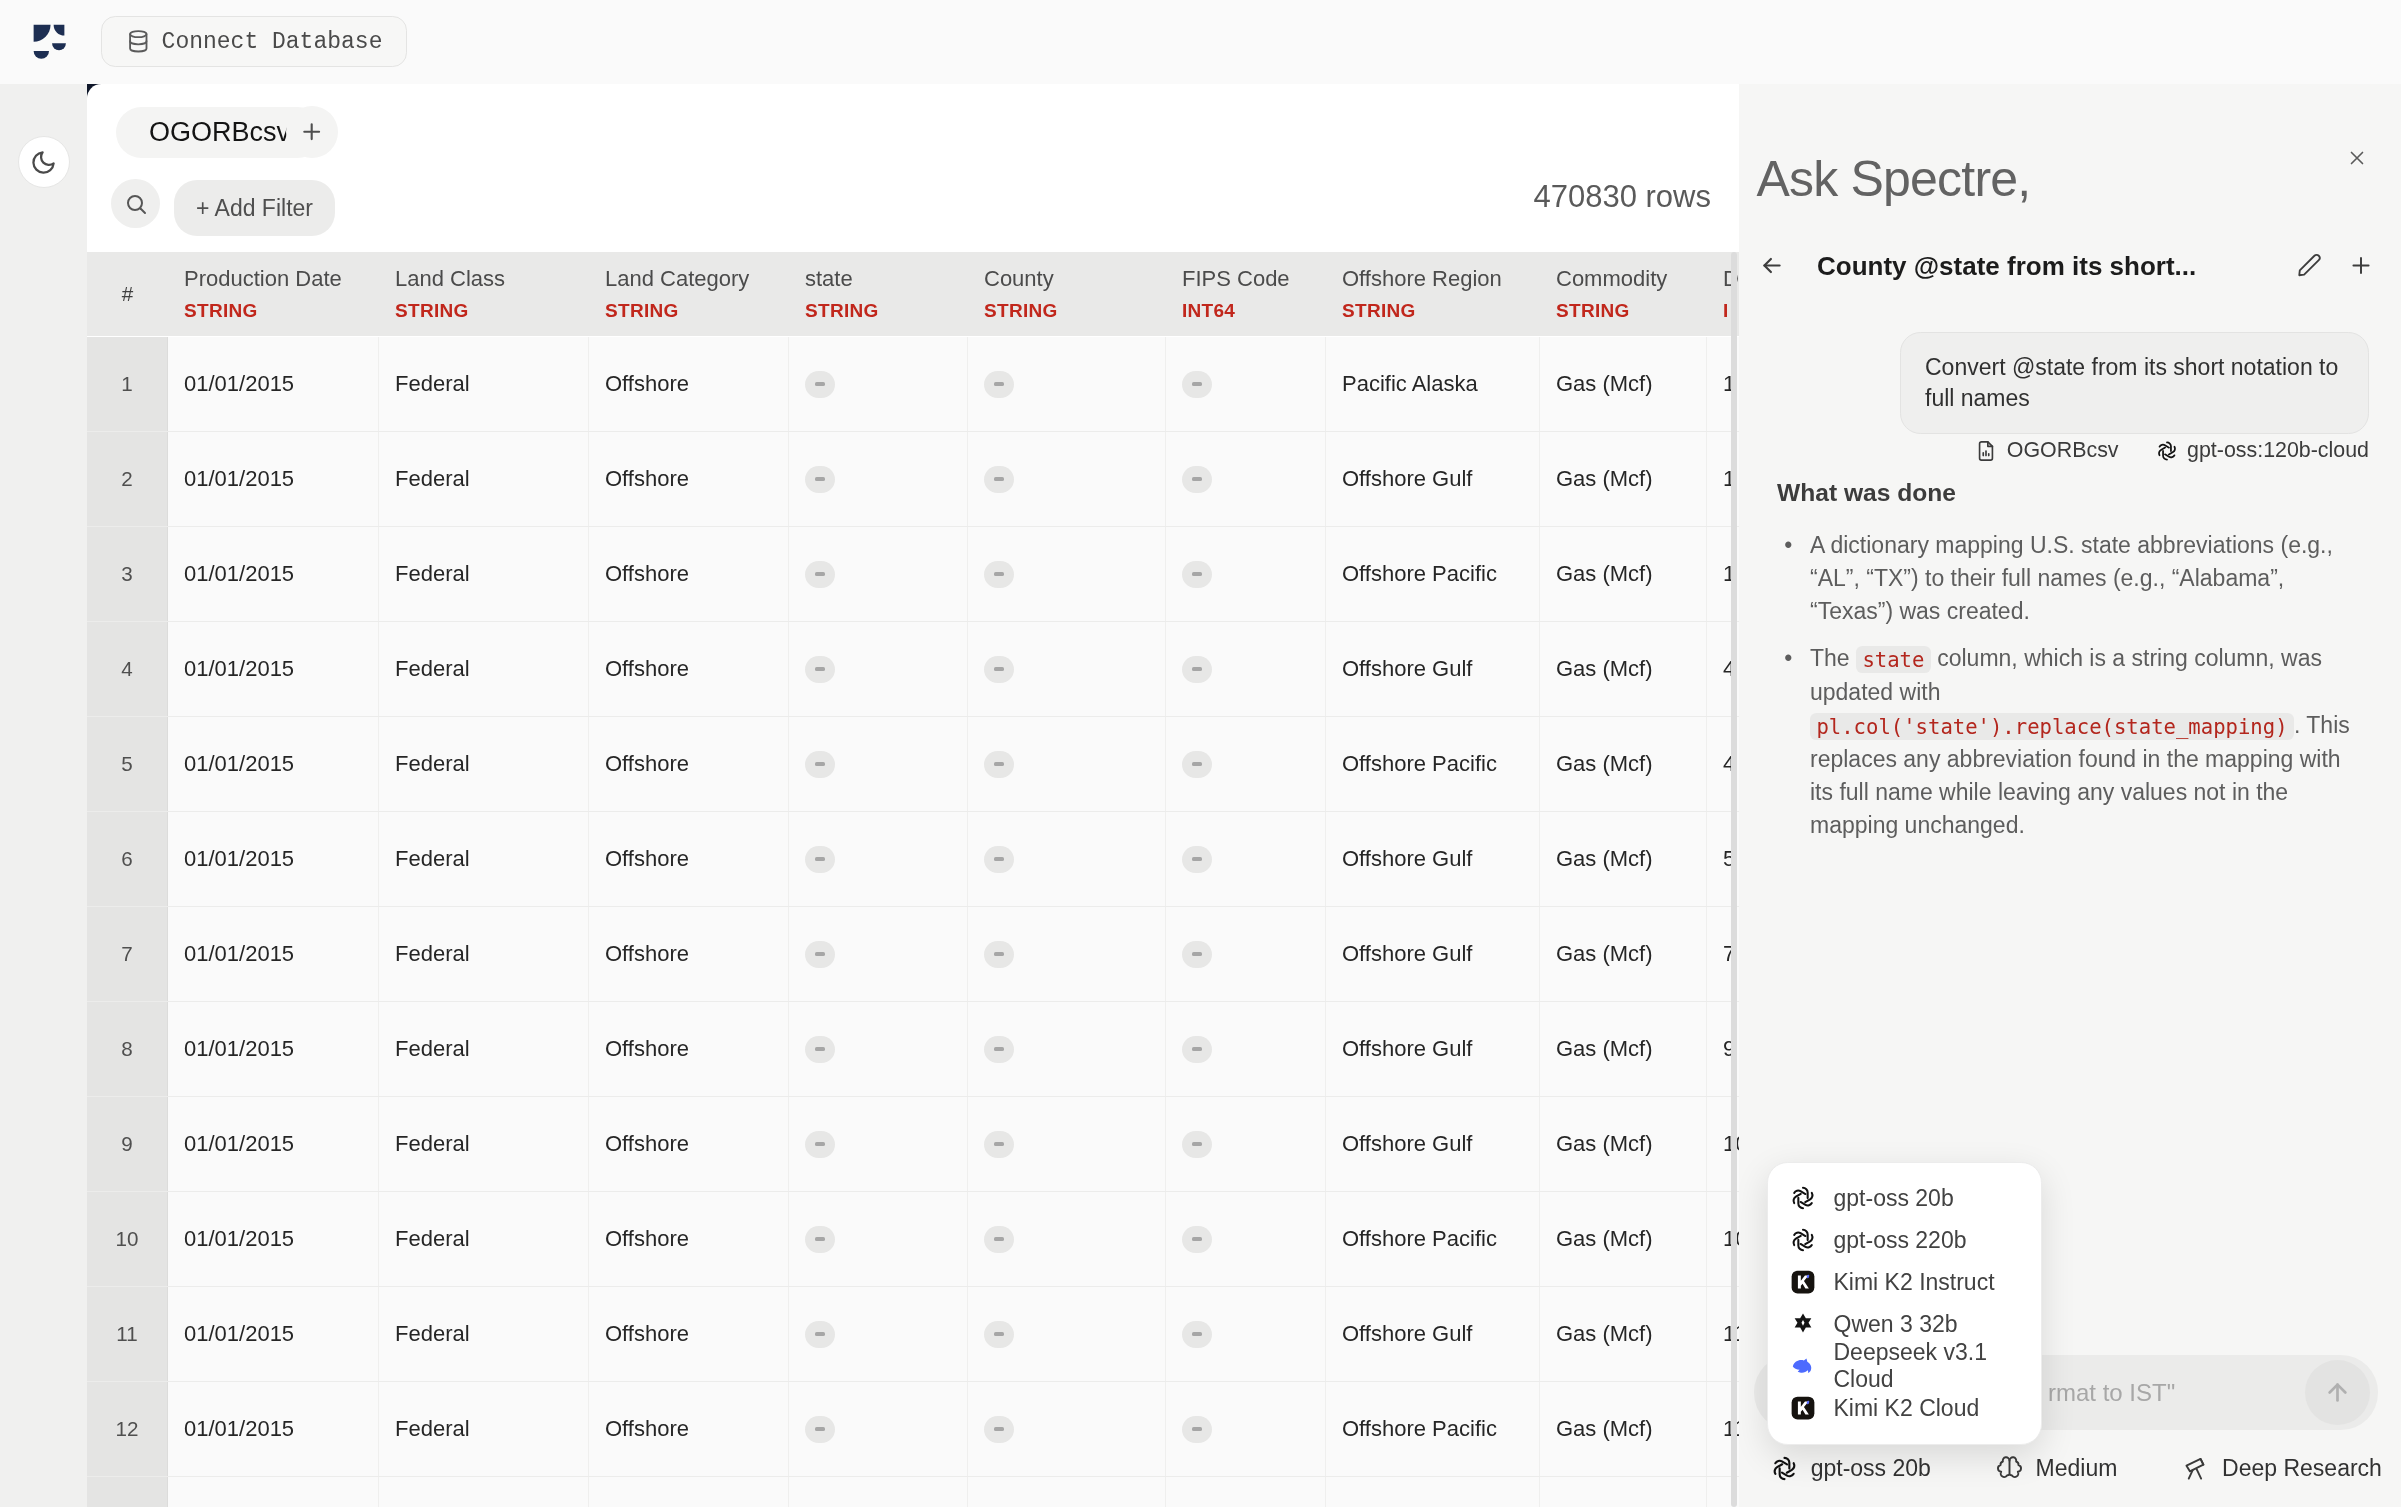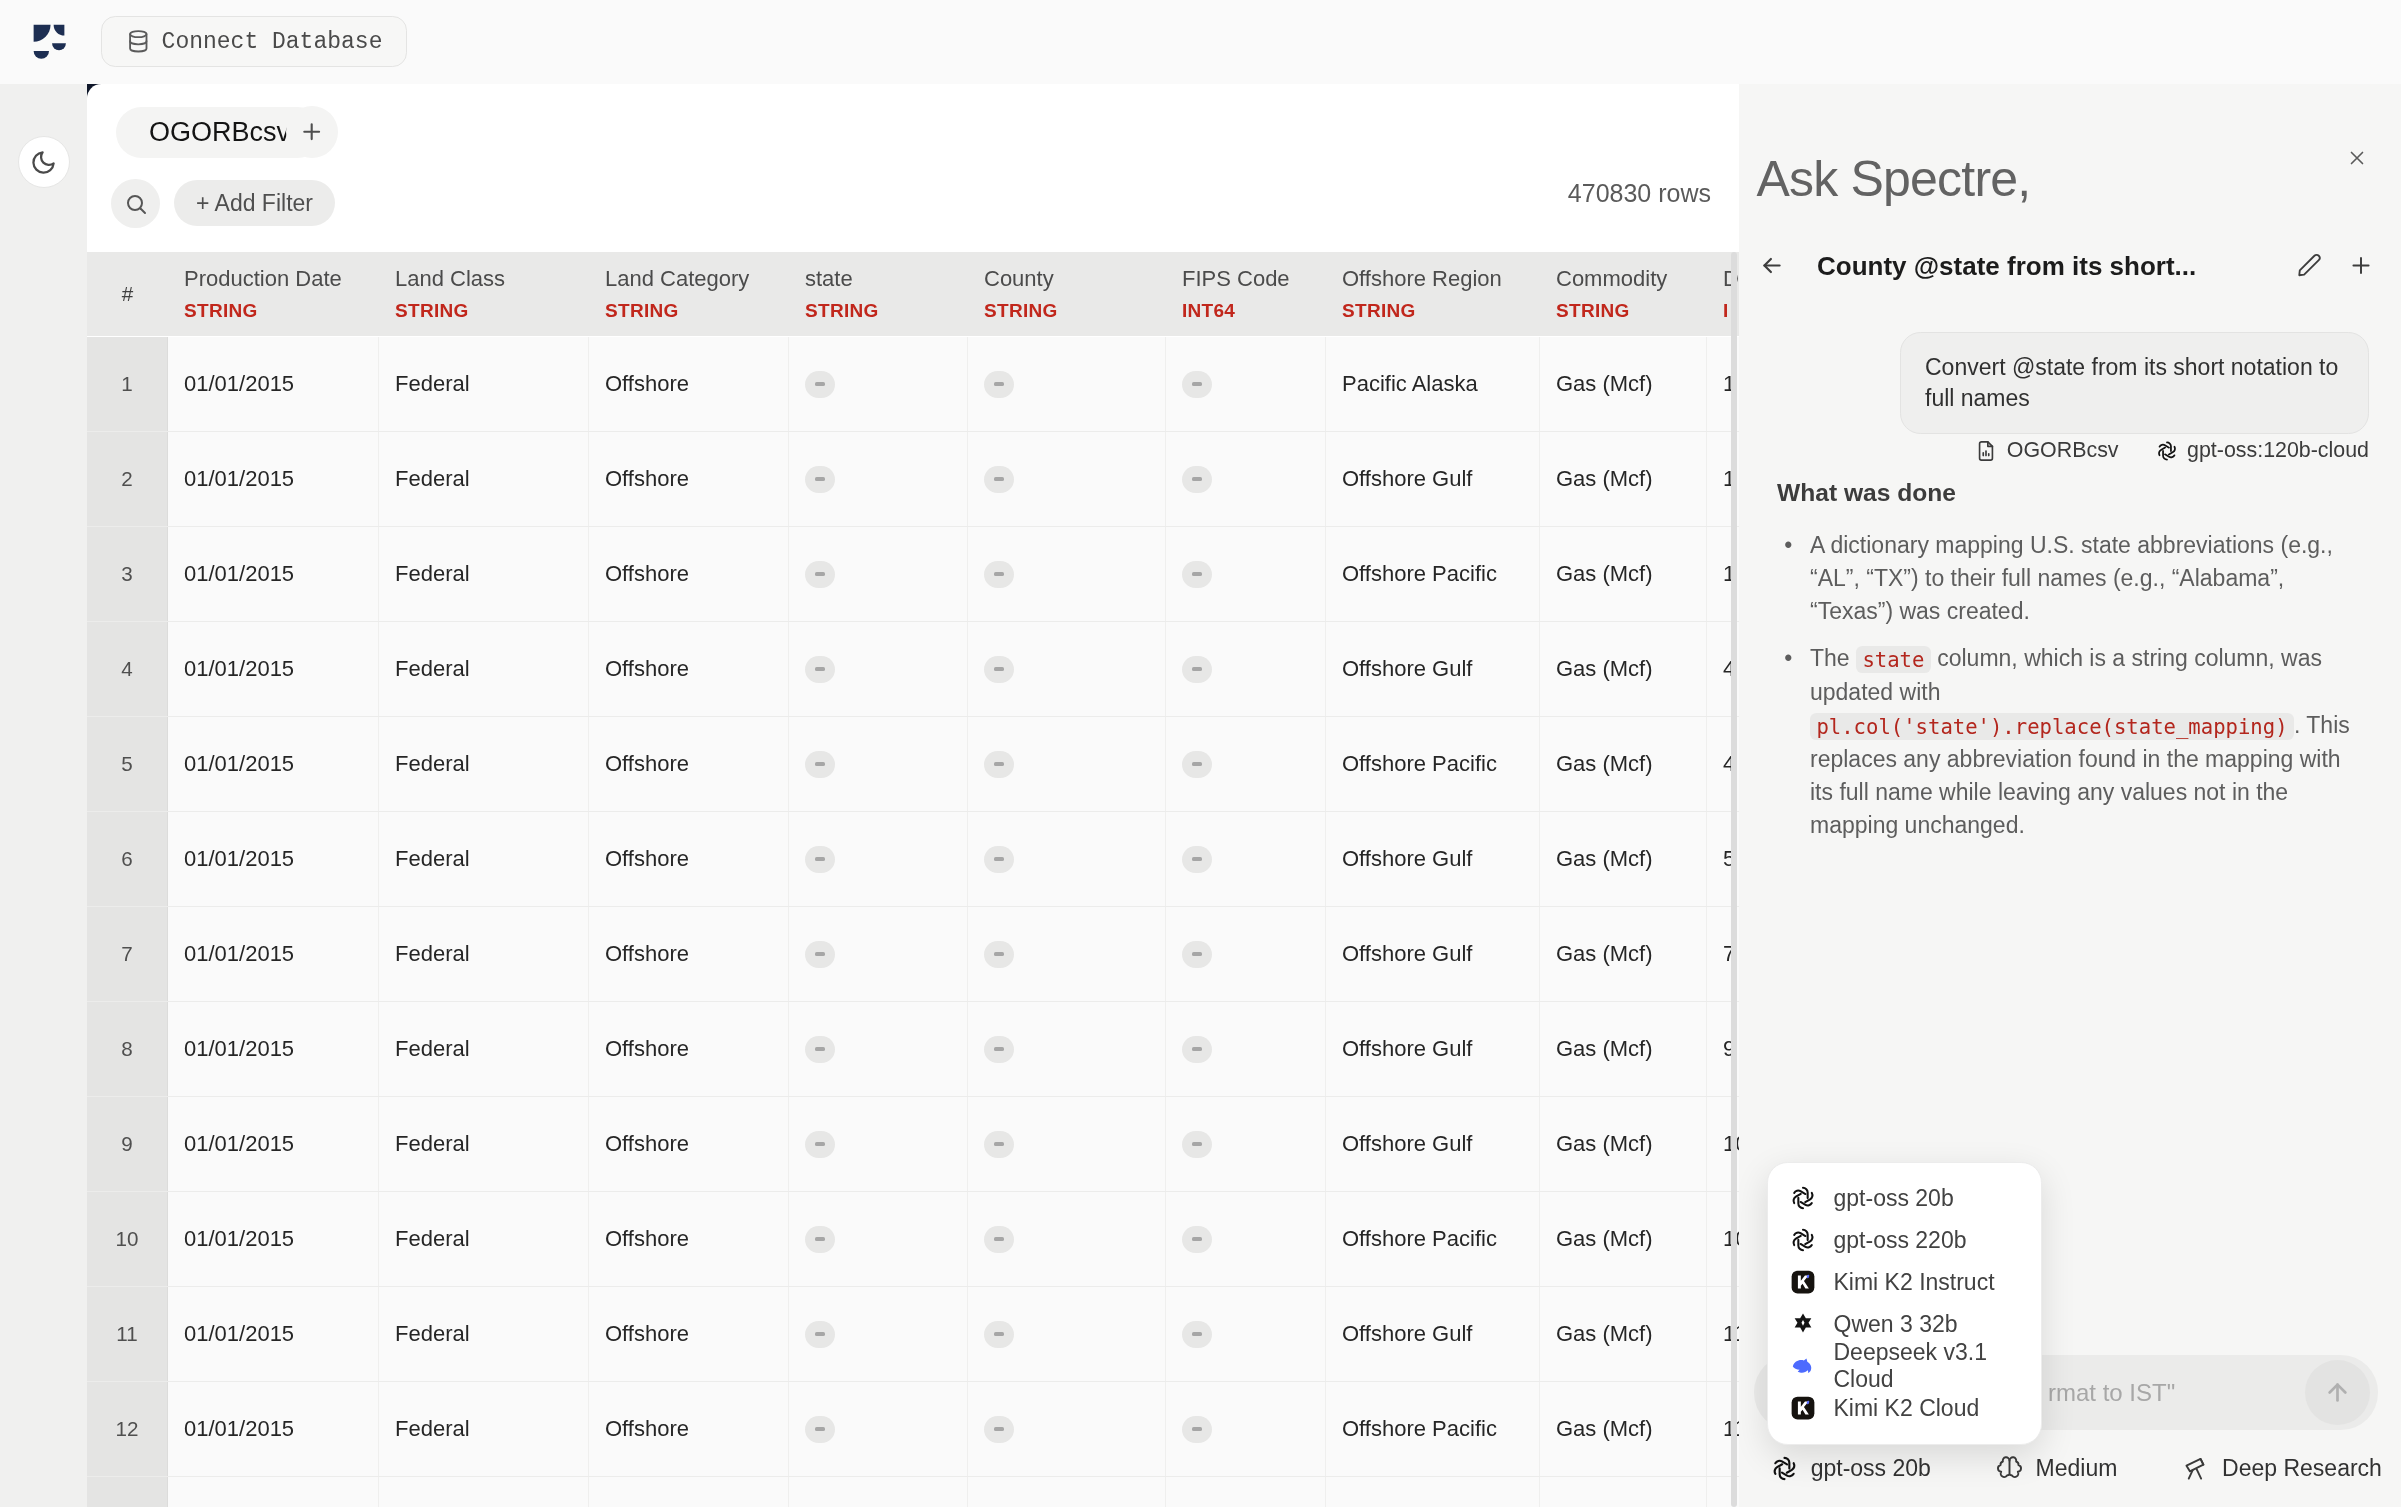--- a/index.html
+++ b/index.html
@@ -26,23 +26,23 @@
   .table-area{position:absolute;left:87px;top:0;width:1652px;height:100%;background:#ffffff;
        border-top-left-radius:14.3px;overflow:hidden;}
   .tab-pill{position:absolute;left:29px;top:23px;height:51px;padding:0 33px;border-radius:25.4px;
        background:#f4f4f3;display:flex;align-items:center;font-size:27px;font-weight:500;color:#141414;cursor:pointer;}
   .tab-add{position:absolute;left:199px;top:22px;width:52px;height:52px;border-radius:50%;background:#f4f4f3;
        border:none;display:flex;align-items:center;justify-content:center;cursor:pointer;}
   .tab-add svg{width:25.4px;height:25.4px;stroke:#4f4f4f;}
   .search-btn{position:absolute;left:24px;top:95px;width:49px;height:49px;border-radius:50%;background:#efefee;
        border:none;display:flex;align-items:center;justify-content:center;cursor:pointer;}
   .search-btn svg{width:24px;height:24px;stroke:#565656;}
-  .add-filter{position:absolute;left:87px;top:96px;height:46px;padding:0 22px;border-radius:23px;border:none;
+  .add-filter{position:absolute;left:87px;top:96px;height:56px;padding:0 22px;border-radius:23px;border:none;
        background:#ececeb;font-family:inherit;font-size:23px;color:#4f4f4f;display:flex;align-items:center;cursor:pointer;}
-  .rows-count{position:absolute;right:28px;top:95px;font-size:25px;color:#5a5a5a;}
+  .rows-count{position:absolute;right:28px;top:95px;font-size:31px;color:#5a5a5a;}
 
   .grid-head{position:absolute;left:0;top:168px;width:1811px;height:84px;display:grid;
        grid-template-columns:81px 211px 210px 200px 179px 198px 160px 214px 167px 191px;background:#e9e9e8;}
   .hcell{display:flex;flex-direction:column;justify-content:center;padding-left:16px;}
   .hcell .cname{font-size:22px;font-weight:500;color:#4b4b4b;}
   .hcell .ctype{font-size:19px;font-weight:700;color:#c1271c;letter-spacing:0.3px;margin-top:7.1px;}
   .hcell.numcol{align-items:center;padding-left:0;}
   .hcell.numcol .cname{font-size:20.6px;color:#3f3f3f;font-weight:400;}
 
   .grid-body{position:absolute;left:0;top:253px;width:1811px;}

